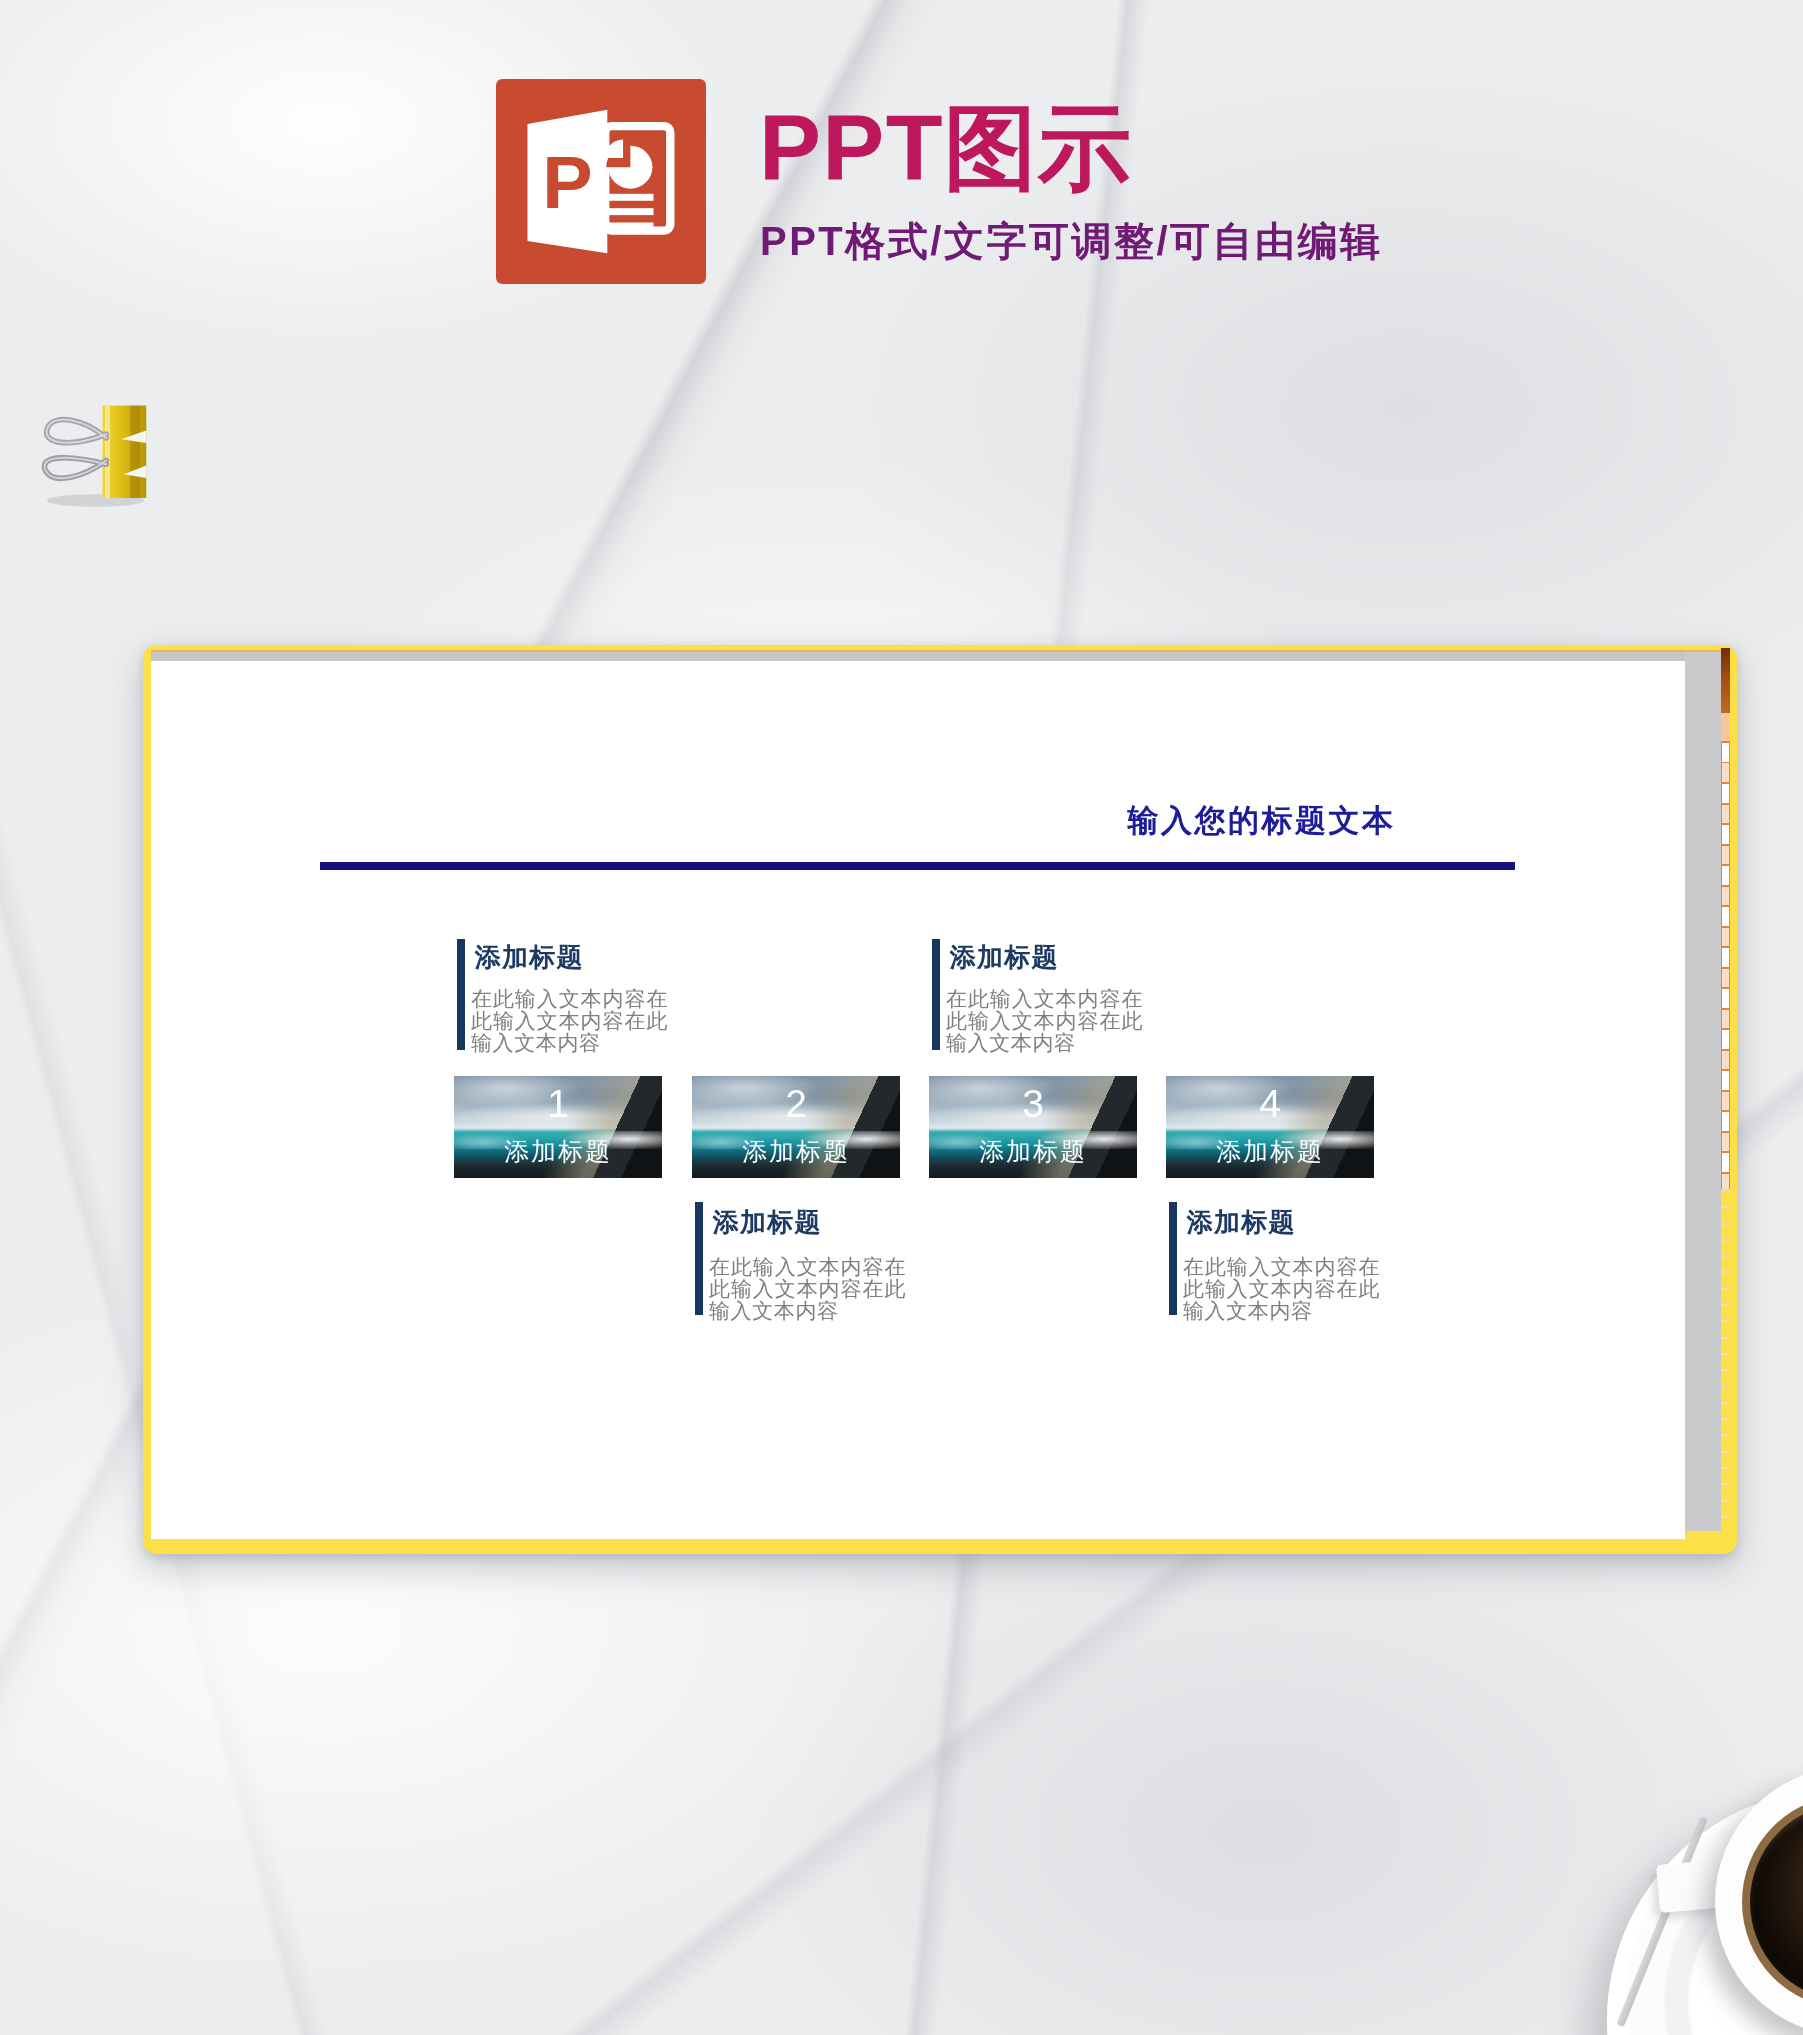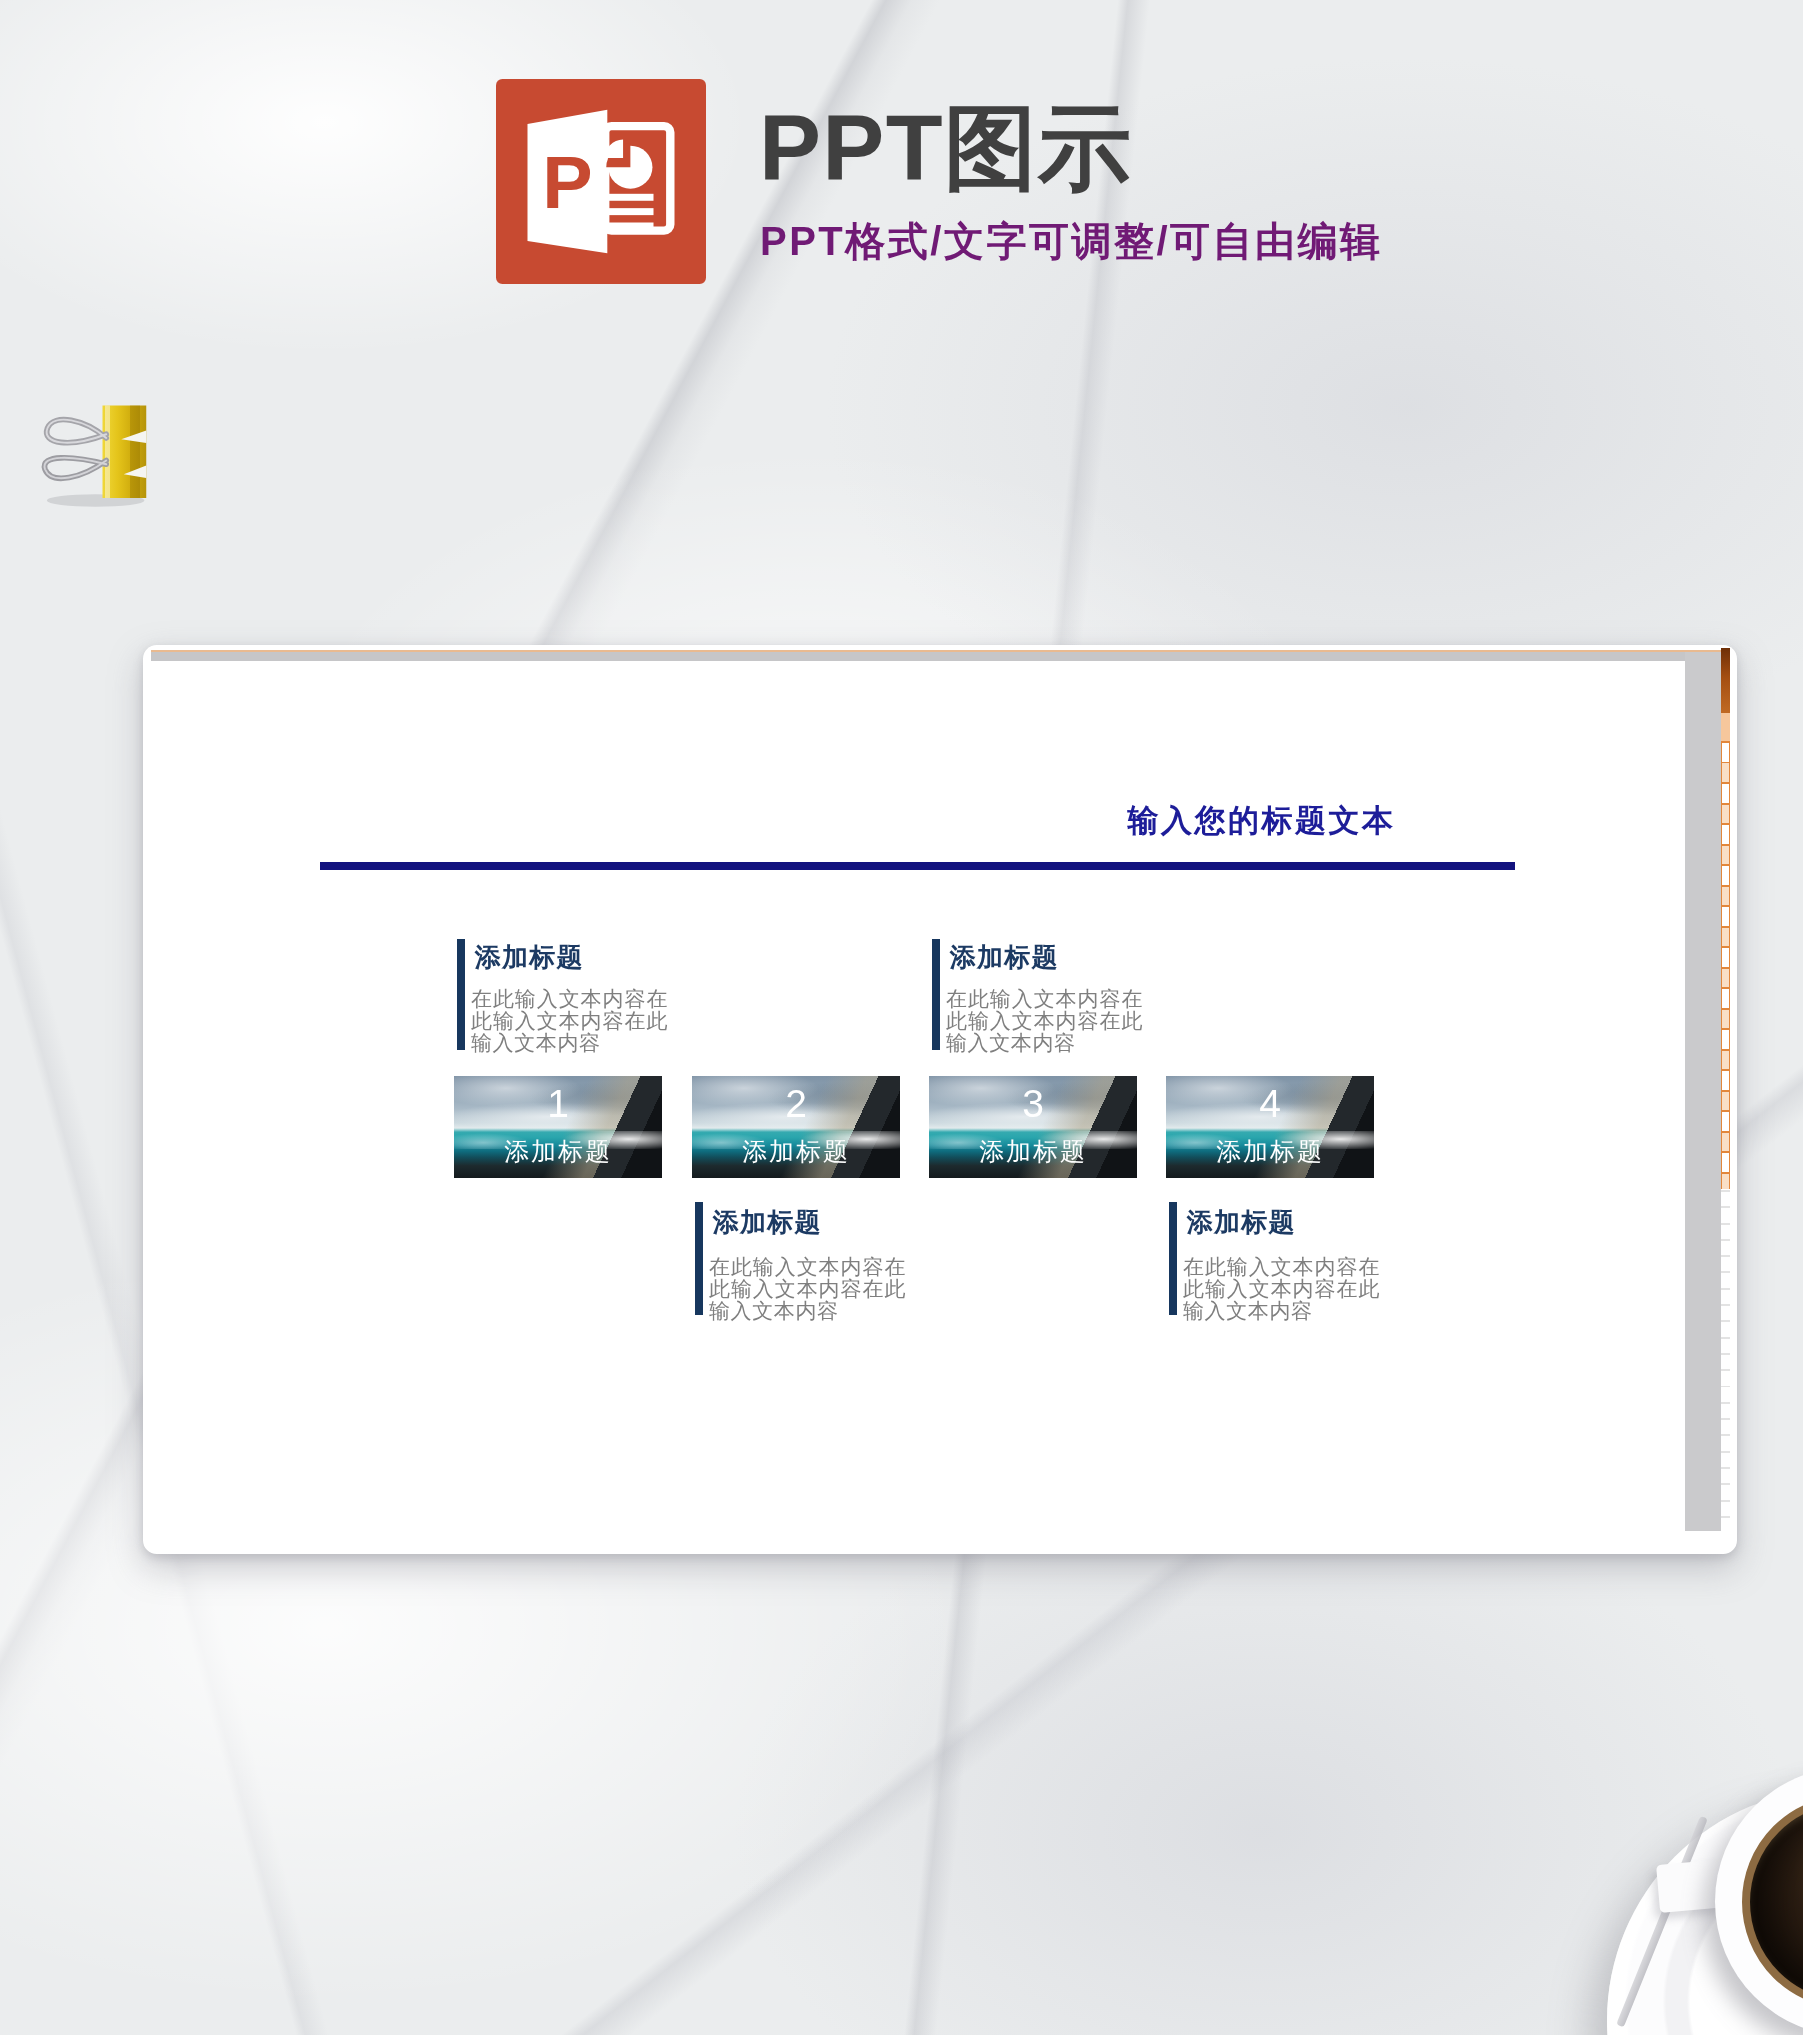--- a/index.html
+++ b/index.html
@@ -17,34 +17,34 @@
       linear-gradient(118deg, transparent 30.2%, rgba(170,172,180,.38) 30.7%, rgba(170,172,180,.10) 31.6%, transparent 32.6%),
       linear-gradient(96deg, transparent 55.4%, rgba(168,170,178,.30) 55.9%, transparent 57.0%),
       linear-gradient(142deg, transparent 71.8%, rgba(175,177,186,.28) 72.3%, transparent 73.4%),
       linear-gradient(75deg, transparent 12.6%, rgba(180,182,190,.22) 13.0%, transparent 14.0%);
   }
 
   
   .pp-logo { position:absolute; left:496px; top:79px; width:210px; height:205px; }
   .header-title {
     position:absolute; left:759px; top:86px;
-    font-size:93px; font-weight:800; color:#404040; letter-spacing:1.3px; white-space:nowrap;
+    font-size:93px; font-weight:800; color:#be185d; letter-spacing:1.3px; white-space:nowrap;
   }
   .header-subtitle {
     position:absolute; left:760px; top:214px;
     font-size:40px; font-weight:700; color:#701a75; letter-spacing:2.5px; white-space:nowrap;
   }
 
   
   .binder-clip { position:absolute; left:36px; top:398px; width:123px; height:110px; }
 
   
   .slide-frame {
     position:absolute; left:143px; top:645px; width:1594px; height:909px;
-    background:#ffffff; border-radius:13.8px;
+    background:#fde047; border-radius:13.8px;
     box-shadow:0 13.8px 34px rgba(138,138,148,.42), 0 3.8px 10px rgba(150,150,158,.35);
   }
   .sheet-top-accent { position:absolute; left:7.5px; right:16.3px; top:5px; height:2.5px; background:#e2a36b; opacity:.75; }
   .sheet-top-edge   { position:absolute; left:7.5px; right:16.3px; top:6.9px; height:9.4px; background:#c6c6c8; }
   .sheet-right-edge { position:absolute; right:16.3px; top:6.9px; width:36px; height:879px; background:#cacacc; }
   .sheet { position:absolute; left:7.5px; top:16.3px; right:52px; bottom:15px; background:#ffffff; }
 
   
   .bookmark { position:absolute; right:6.9px; top:0; width:8.8px; height:909px; }
   .bm-seg { position:absolute; left:0; width:100%; }

